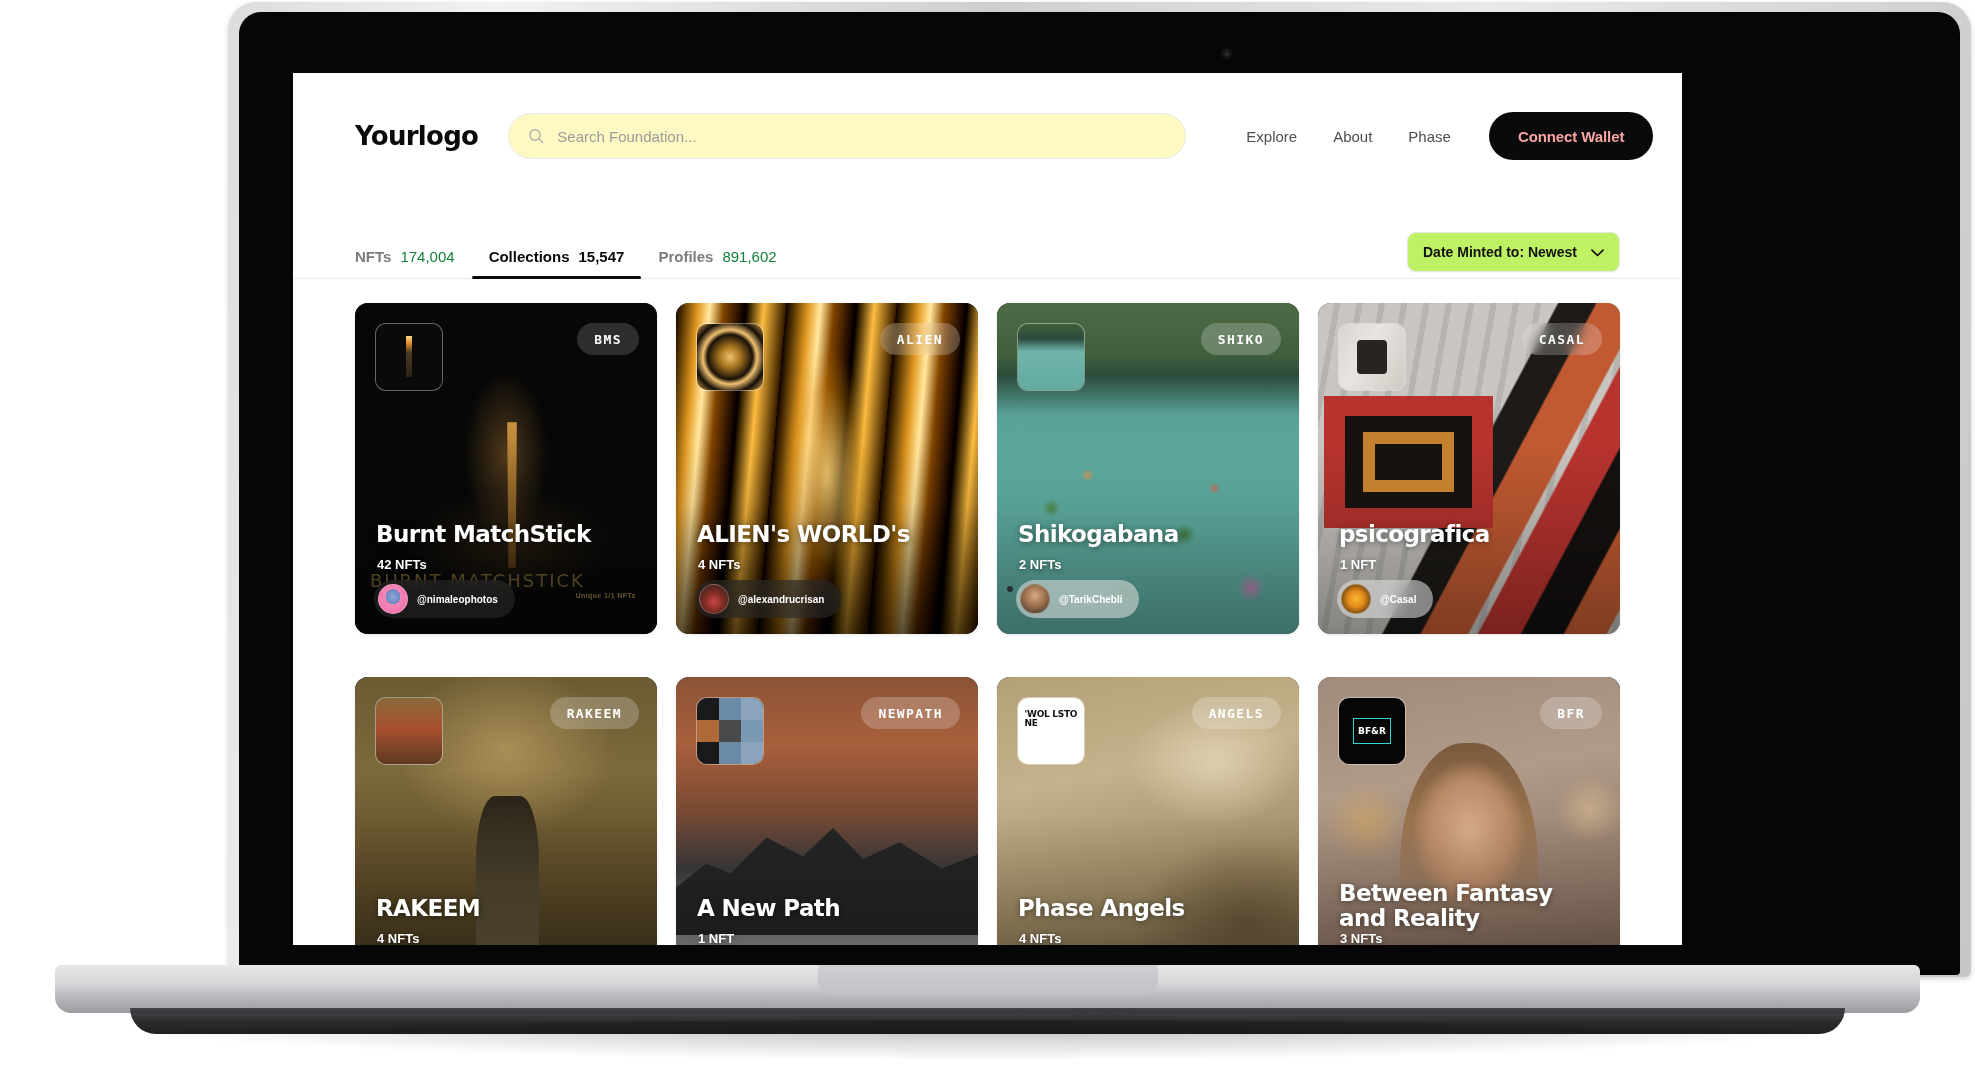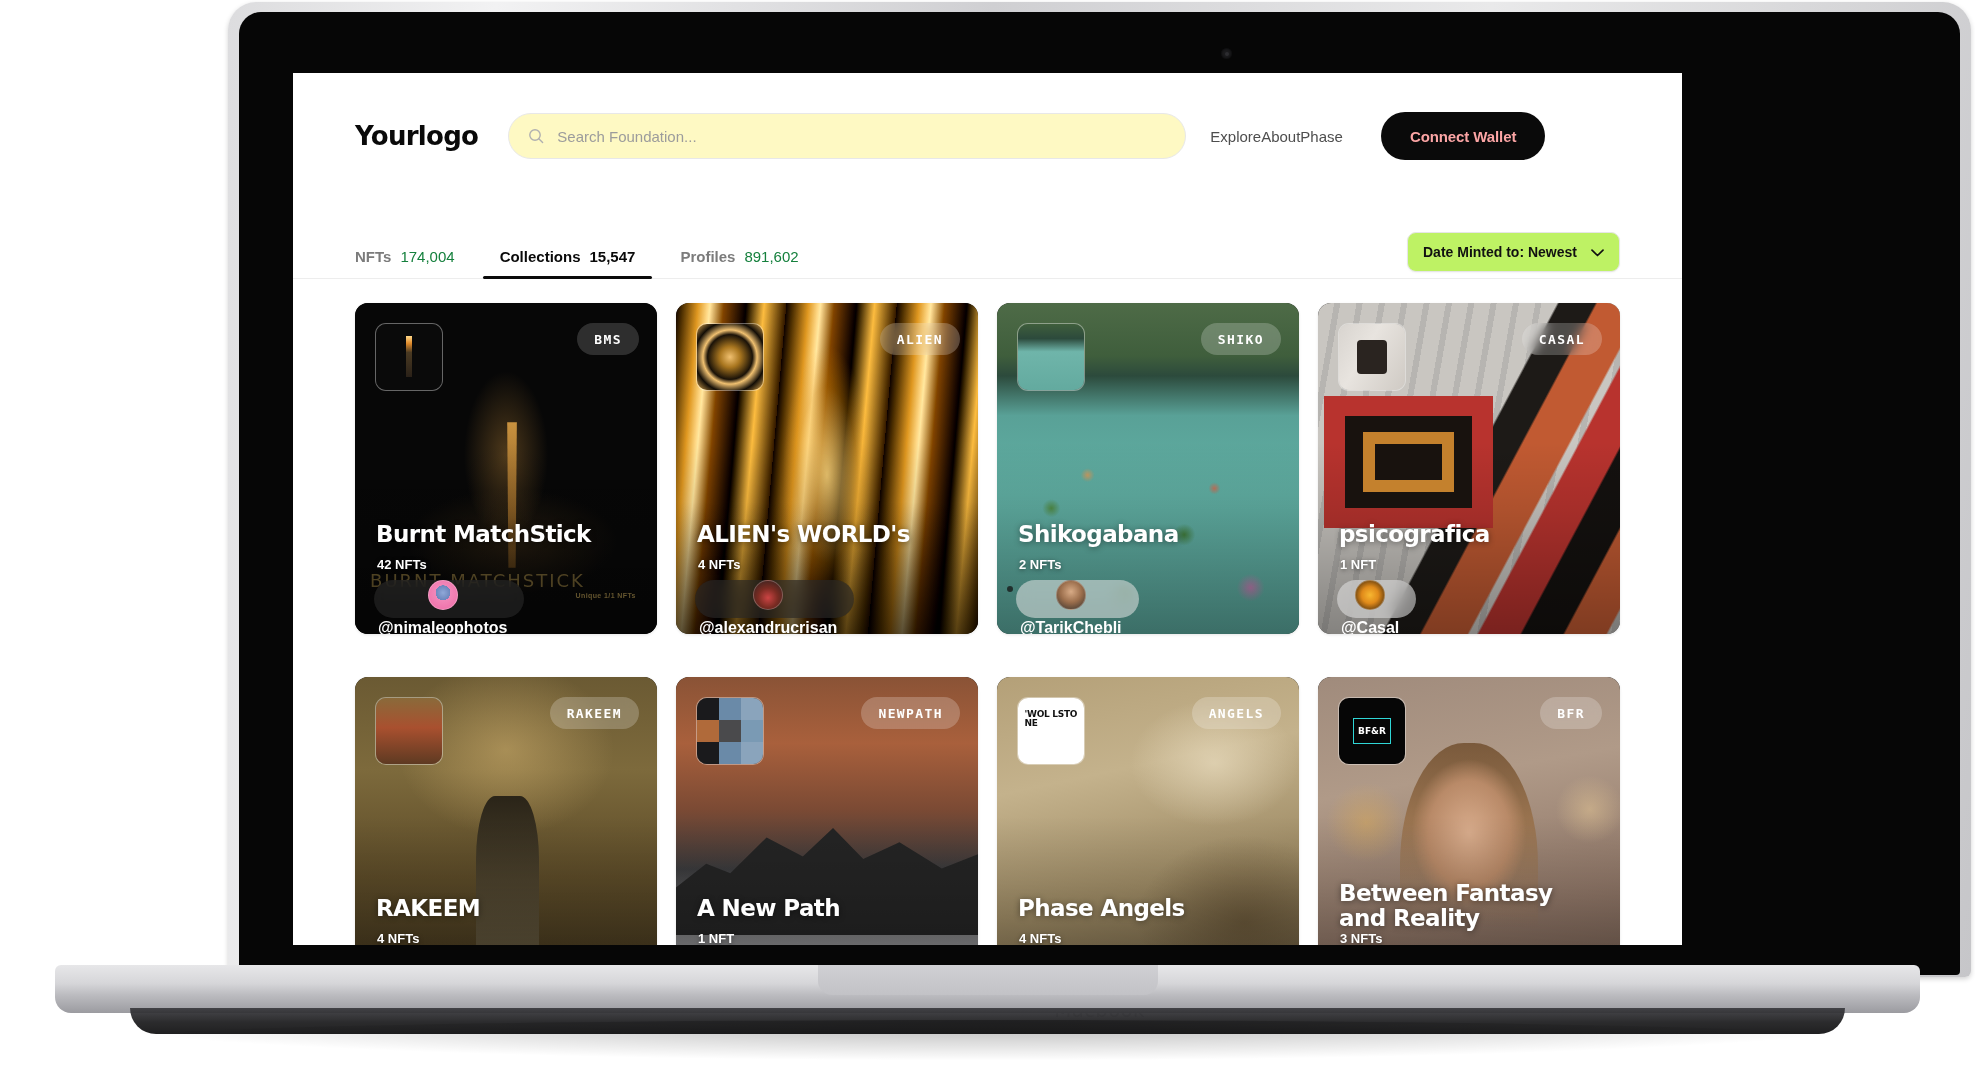--- a/index.html
+++ b/index.html
@@ -142,21 +142,22 @@
   .search-icon {
     position: absolute;
     left: 20px; top: 50%;
     transform: translateY(-50%);
     width: 16px; height: 16px;
     pointer-events: none;
   }
   .nav-links {
     display: flex;
     align-items: flex-end;
-    margin-left: 24px;
+    gap: 36px;
+    margin-left: 60px;
   }
   .nav-link {
     font-size: 15px;
     color: #4e4e4e;
     font-weight: 500;
     text-decoration: none;
     white-space: nowrap;
   }
   .wallet-btn {
     margin-left: 38px;
@@ -181,21 +182,21 @@
     justify-content: space-between;
     padding: 0 62px;
     margin-top: 66px;
     border-bottom: 1px solid #ededed;
     position: relative;
     height: 44px;
   }
   .tabs {
     display: flex;
     align-items: flex-end;
-    gap: 11px;
+    gap: 0;
     height: 44px;
   }
   .tab {
     display: flex;
     align-items: center;
     gap: 9px;
     padding: 0 17px 13px 17px;
     cursor: pointer;
     position: relative;
     white-space: nowrap;
@@ -320,24 +321,23 @@
     left: 19px; bottom: 16px;
     display: flex;
     align-items: center;
     gap: 9px;
     height: 38px;
     padding: 0 17px 0 4px;
     border-radius: 19px;
     background: rgba(40,40,40,.62);
     backdrop-filter: blur(8px);
     color: #fff;
-    font-size: 16px;
+    font-size: 10px;
     font-weight: 700;
     white-space: nowrap;
-    flex-direction: column;
   }
   .card.light-chip .creator-chip { background: rgba(230,230,230,.55); color: #fff; }
   .avatar {
     width: 30px; height: 30px;
     border-radius: 50%;
     overflow: hidden;
     flex: 0 0 30px;
     position: relative;
     border: 1px solid rgba(255,255,255,.25);
   }

